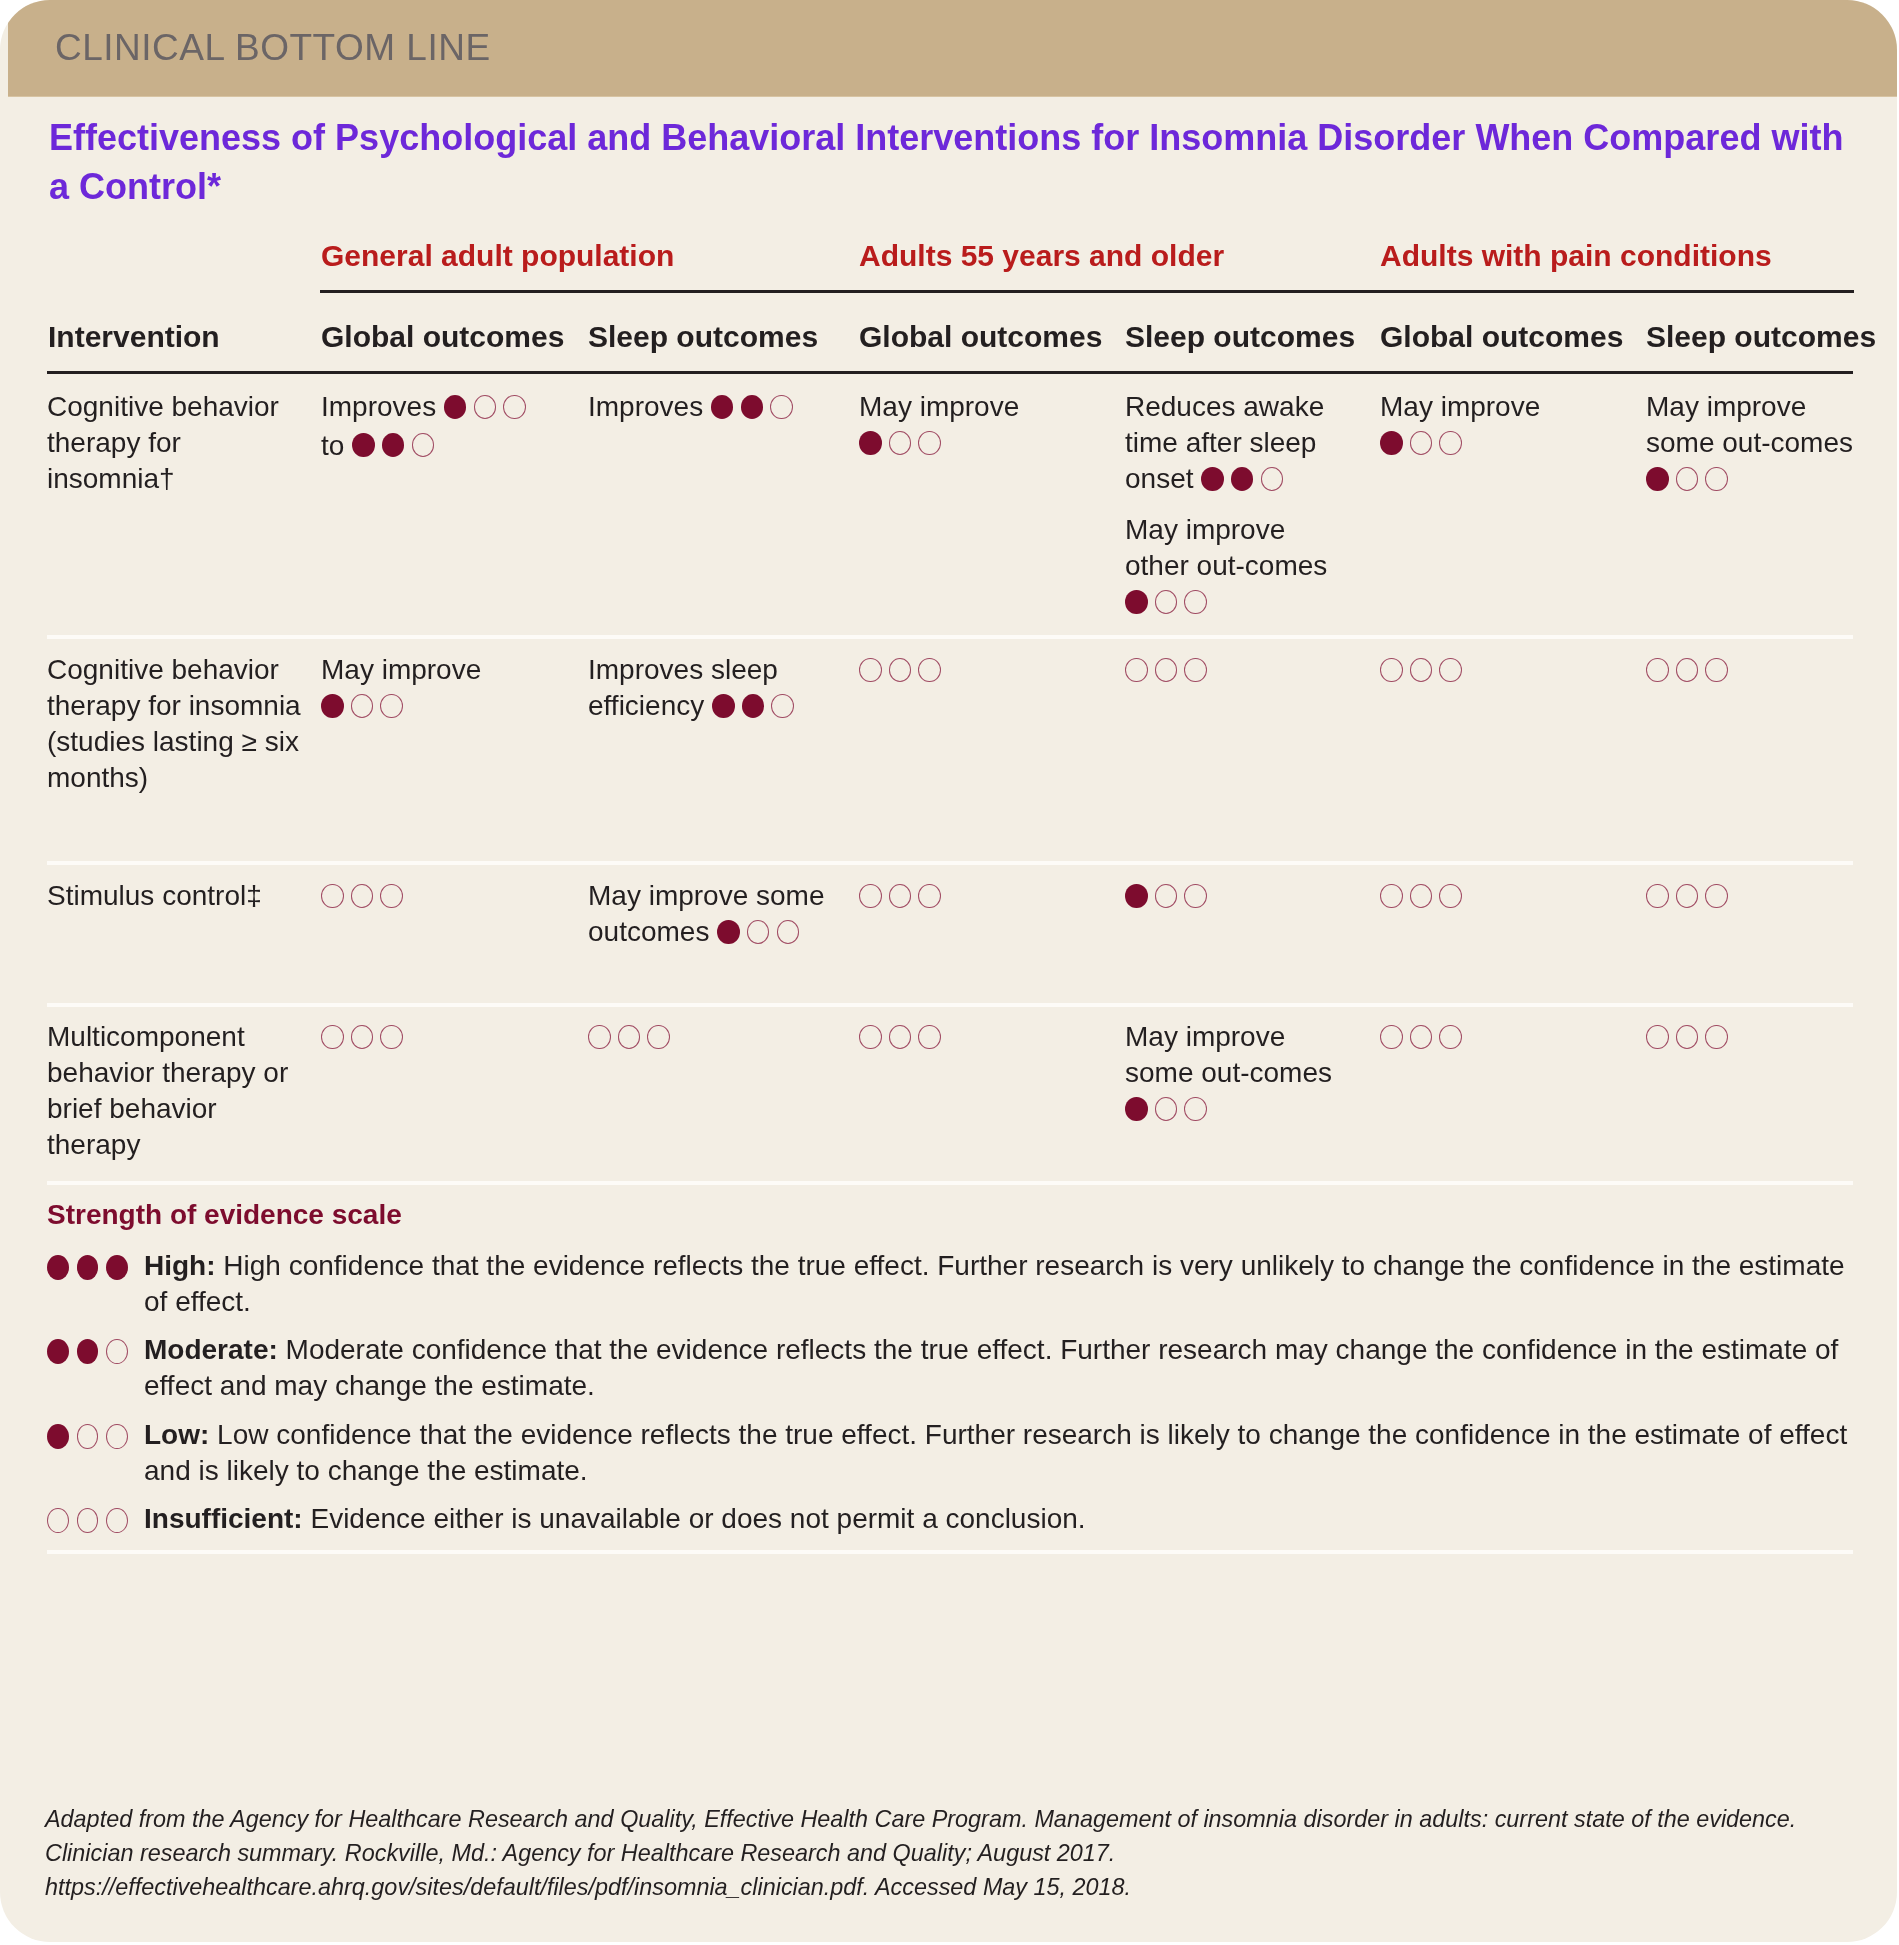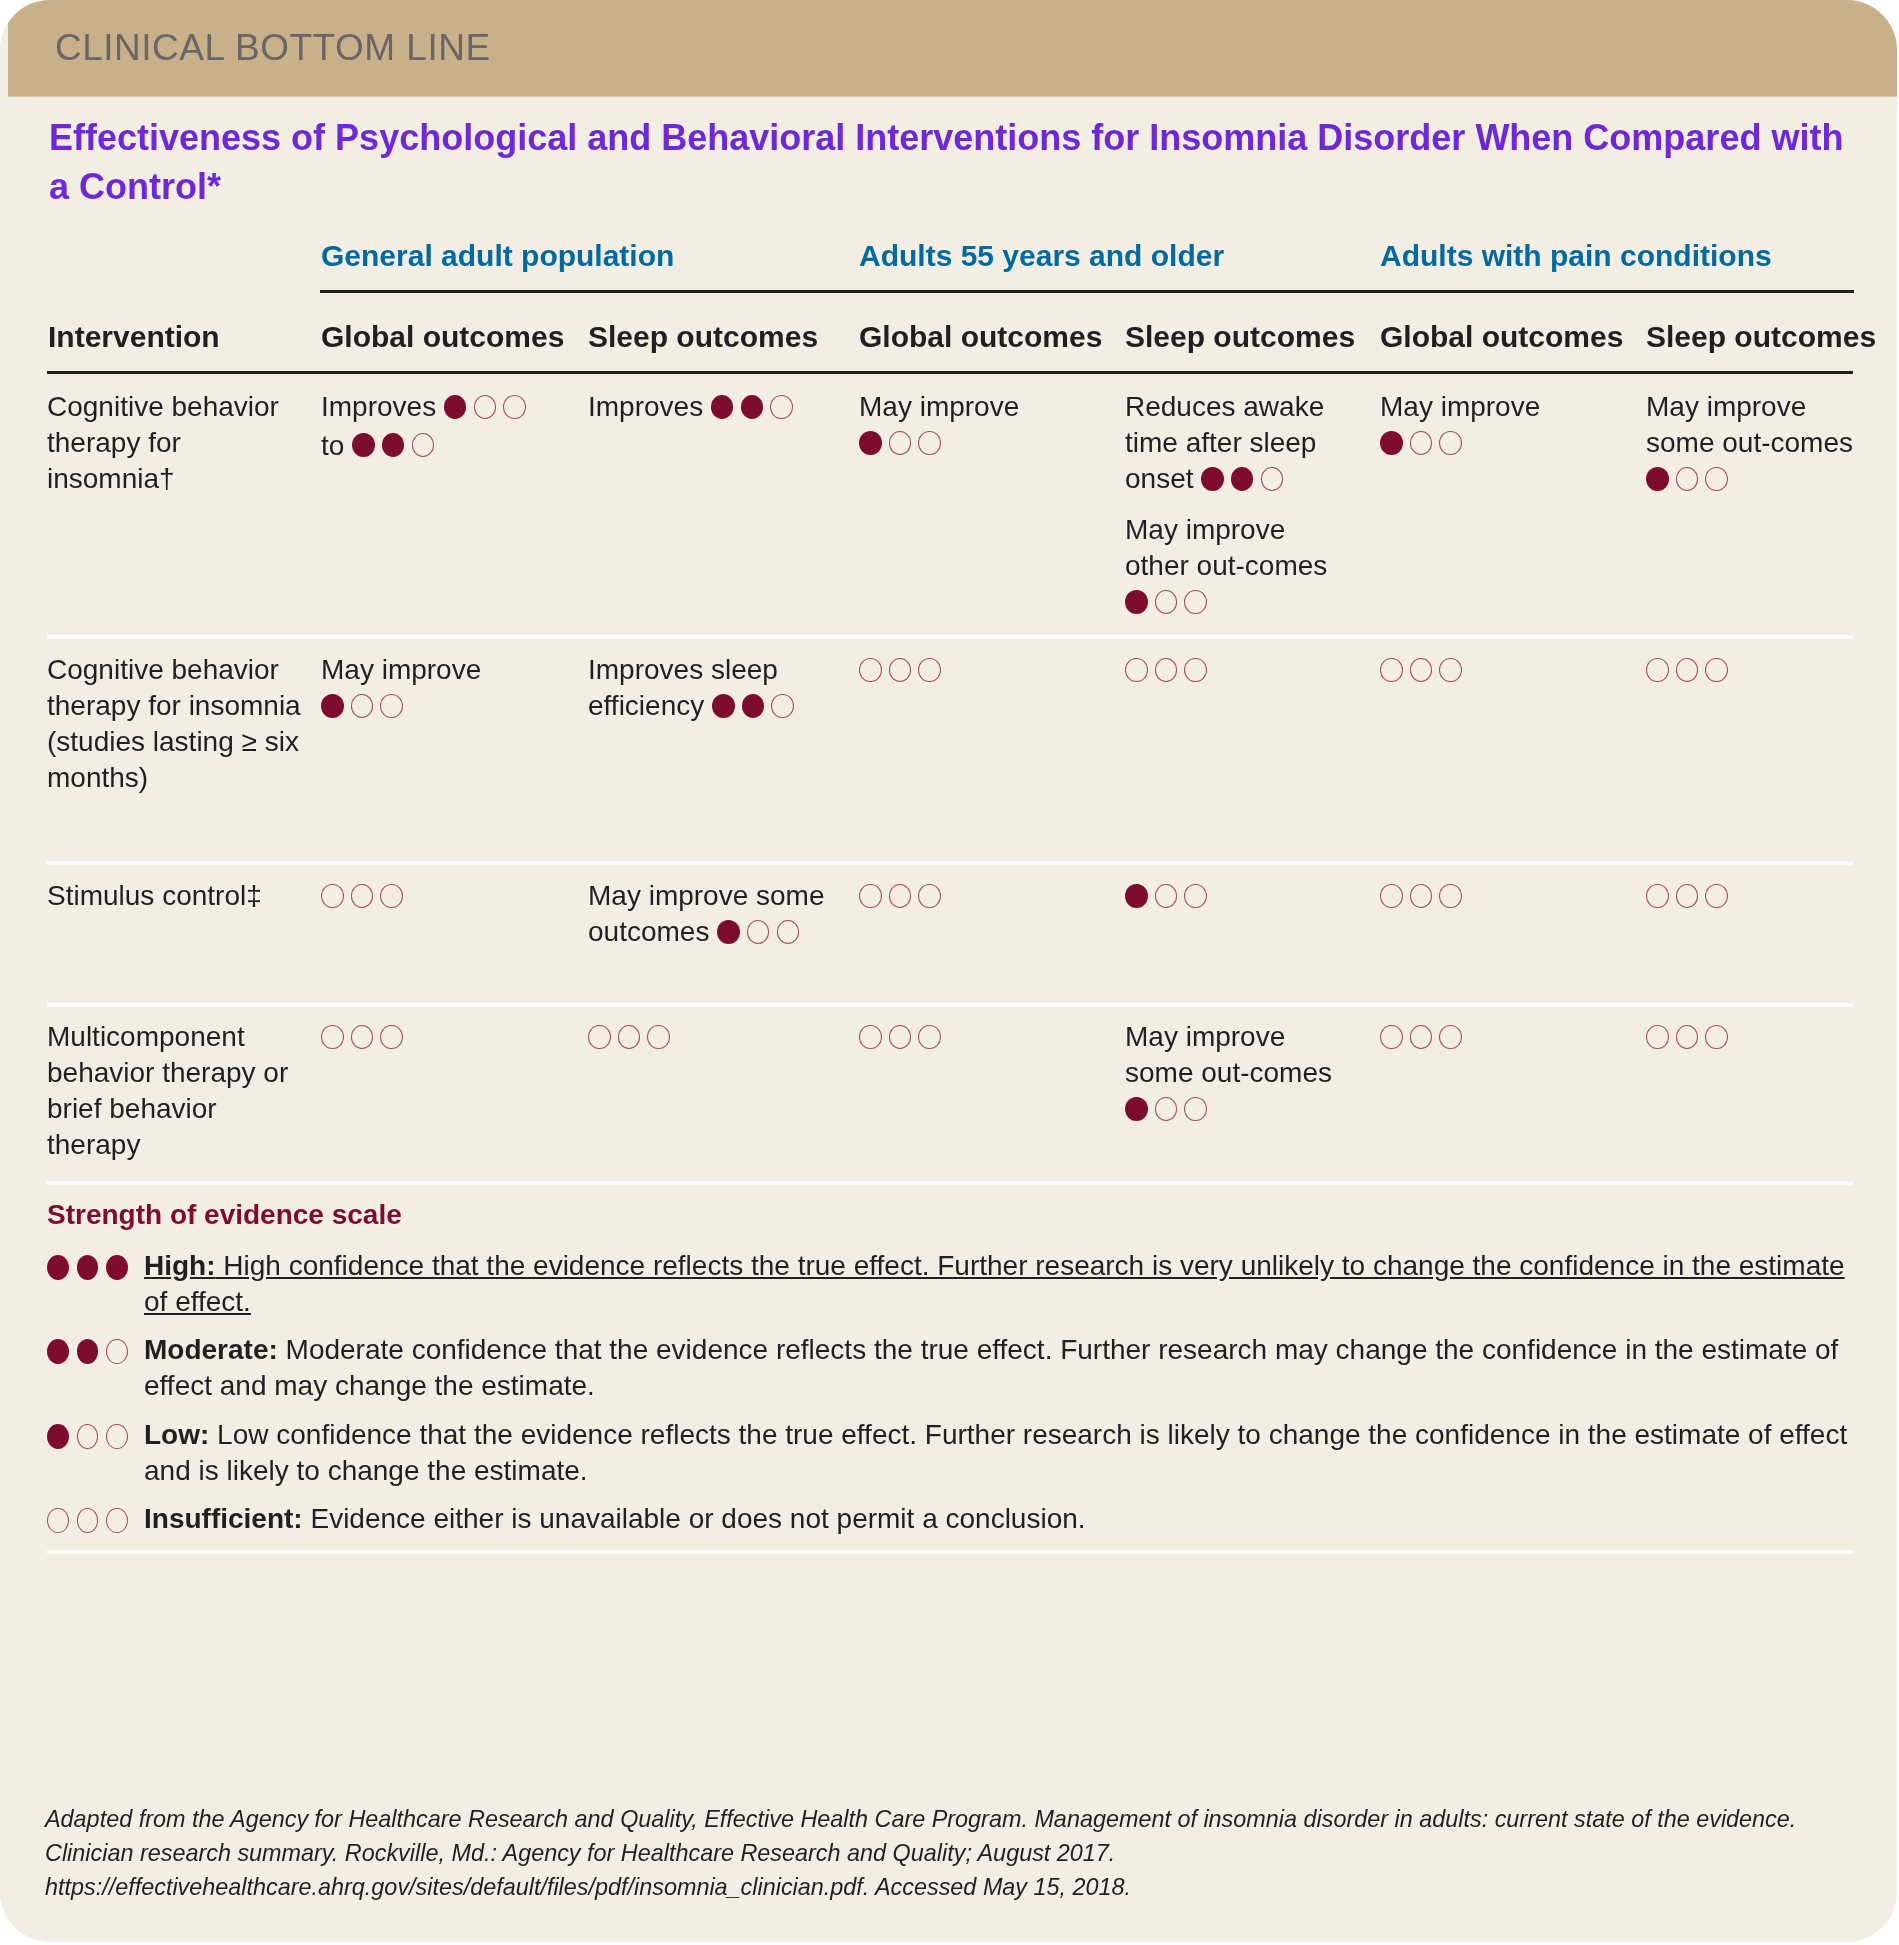--- a/index.html
+++ b/index.html
@@ -7,21 +7,21 @@
          font-family:"Liberation Sans", sans-serif; color:#231f20; }
   .card { position:absolute; left:0; top:0; width:1897px; height:1942px;
           background:#f3eee4; border-radius:50px 50px 50px 50px; overflow:hidden; }
   .banner { position:absolute; left:0; top:0; right:0; height:96px; background:#c8b08b;
             border-bottom:0.9px solid #d7c3a2;margin-left:8px; }
   .banner-label { position:absolute; left:47px; top:27px; font-size:37px; color:#6b6566;
                   letter-spacing:0.5px; font-family:"Liberation Sans", sans-serif; }
   .title { position:absolute; left:49px; top:113px; width:1809px; font-size:36px; line-height:49px;
            font-weight:bold; color:#6d28d9; font-family:"Liberation Sans", sans-serif; }
 
-  .grp { position:absolute; top:239px; font-size:30px; font-weight:bold; color:#0369a1; }
+  .grp { position:absolute; top:239px; font-size:30px; font-weight:bold; color:#b91c1c; }
   .grp-rule { position:absolute; top:290px; left:320px; width:1534px; height:2.7px; background:#231f20; }
   .colh { position:absolute; top:320px; font-size:30px; font-weight:bold; color:#231f20; white-space:nowrap; }
   .hdr-rule { position:absolute; top:371px; left:47px; width:1806px; height:2.7px; background:#231f20; }
 
   .row-rule { position:absolute; left:47px; width:1806px; height:3.6px; background:#fdfbf7; }
 
   .cell { position:absolute; font-size:28px; line-height:36px; color:#231f20; font-weight:normal; }
   .cell p { margin:0 0 12.6px 0; }
   .rowlabel { width:261px; }
   .dots { display:inline-block; white-space:nowrap; vertical-align:-2.7px; }
@@ -144,21 +144,21 @@
         <p><span class="dots"><span class="dot off"></span><span class="dot off"></span><span class="dot off"></span></span></p>
       </div>
       <div class="cell" style="left: 1646px; top: 1019px; width: 216px;">
         <p><span class="dots"><span class="dot off"></span><span class="dot off"></span><span class="dot off"></span></span></p>
       </div>
       <div class="row-rule" style="top: 1181px;"></div>
     </div>
 
   <div class="legend-title">Strength of evidence scale</div>
   <div id="legend-body">
-      <div class="legend-item" style="top: 1248px; text-decoration: underline;">
+      <div class="legend-item" style="top: 1248px;">
         <span class="dots ldots"><span class="dot on"></span><span class="dot on"></span><span class="dot on"></span></span>
         <div class="ltext"><b>High:</b><span> High confidence that the evidence reflects the true effect. Further research is very unlikely to change the confidence in the estimate of effect.</span></div>
       </div>
       <div class="legend-item" style="top: 1332px;">
         <span class="dots ldots"><span class="dot on"></span><span class="dot on"></span><span class="dot off"></span></span>
         <div class="ltext"><b>Moderate:</b><span> Moderate confidence that the evidence reflects the true effect. Further research may change the confidence in the estimate of effect and may change the estimate.</span></div>
       </div>
       <div class="legend-item" style="top: 1417px;">
         <span class="dots ldots"><span class="dot on"></span><span class="dot off"></span><span class="dot off"></span></span>
         <div class="ltext"><b>Low:</b><span> Low confidence that the evidence reflects the true effect. Further research is likely to change the confidence in the estimate of effect and is likely to change the estimate.</span></div>

